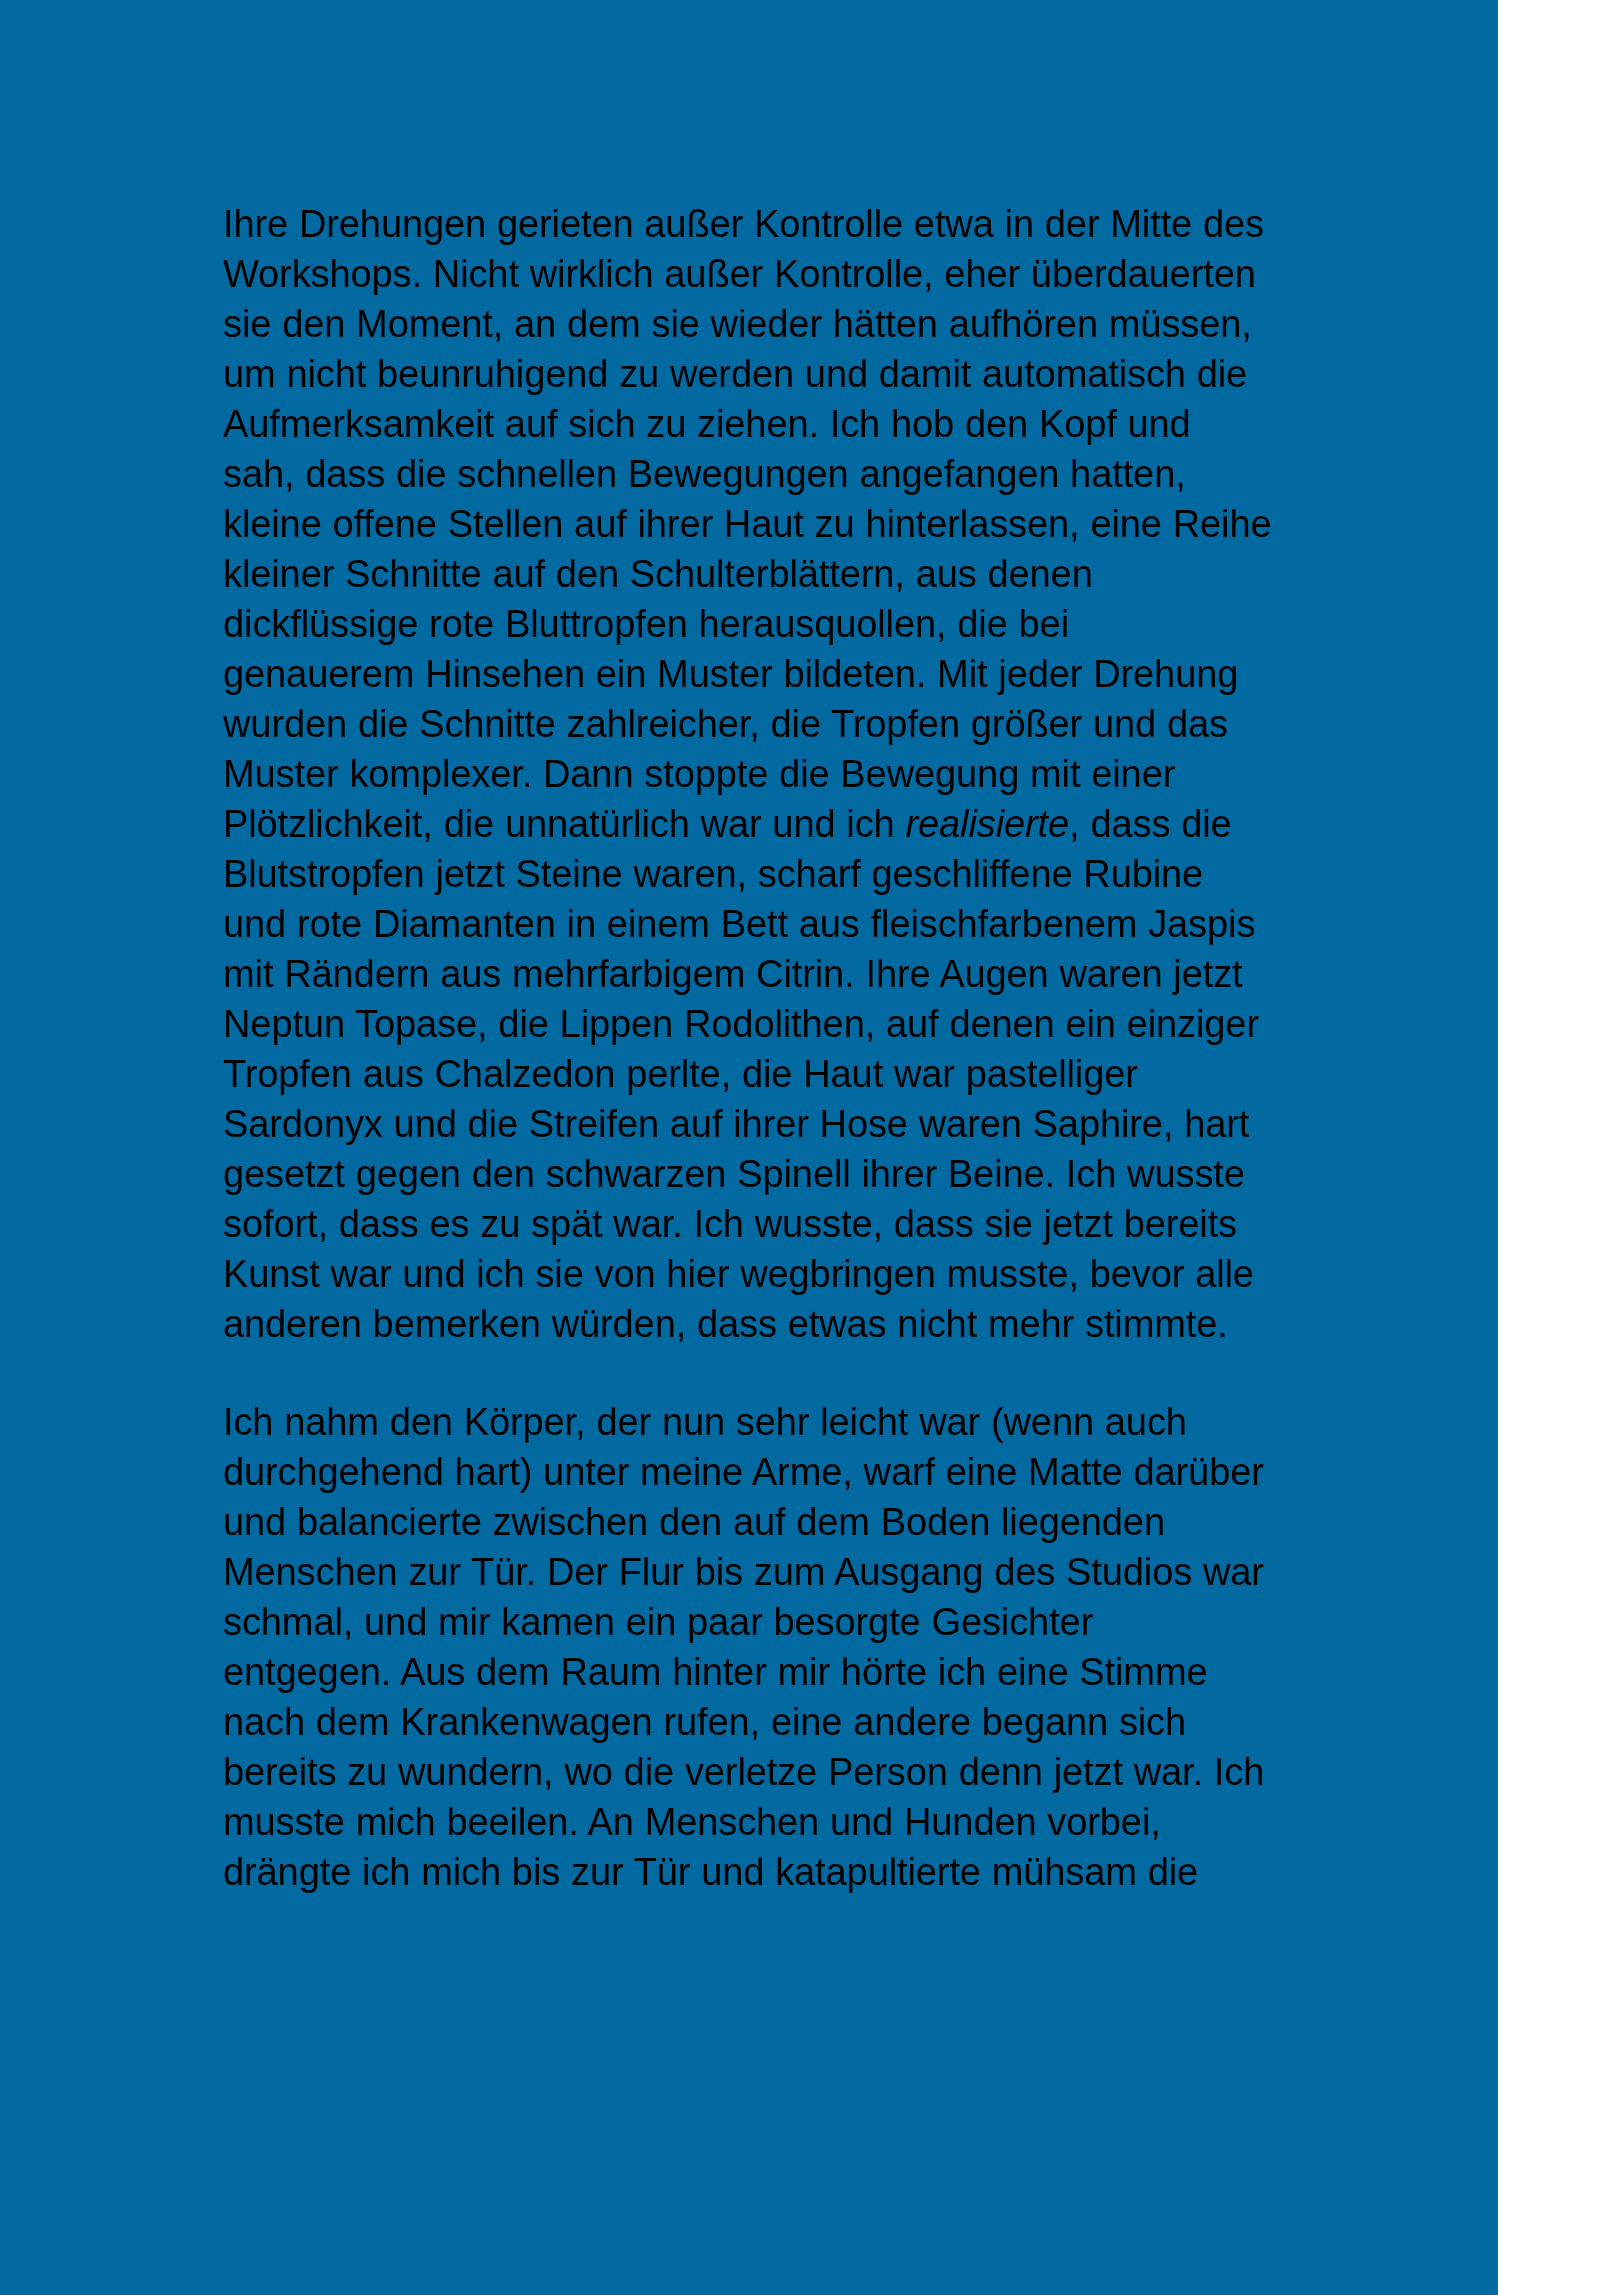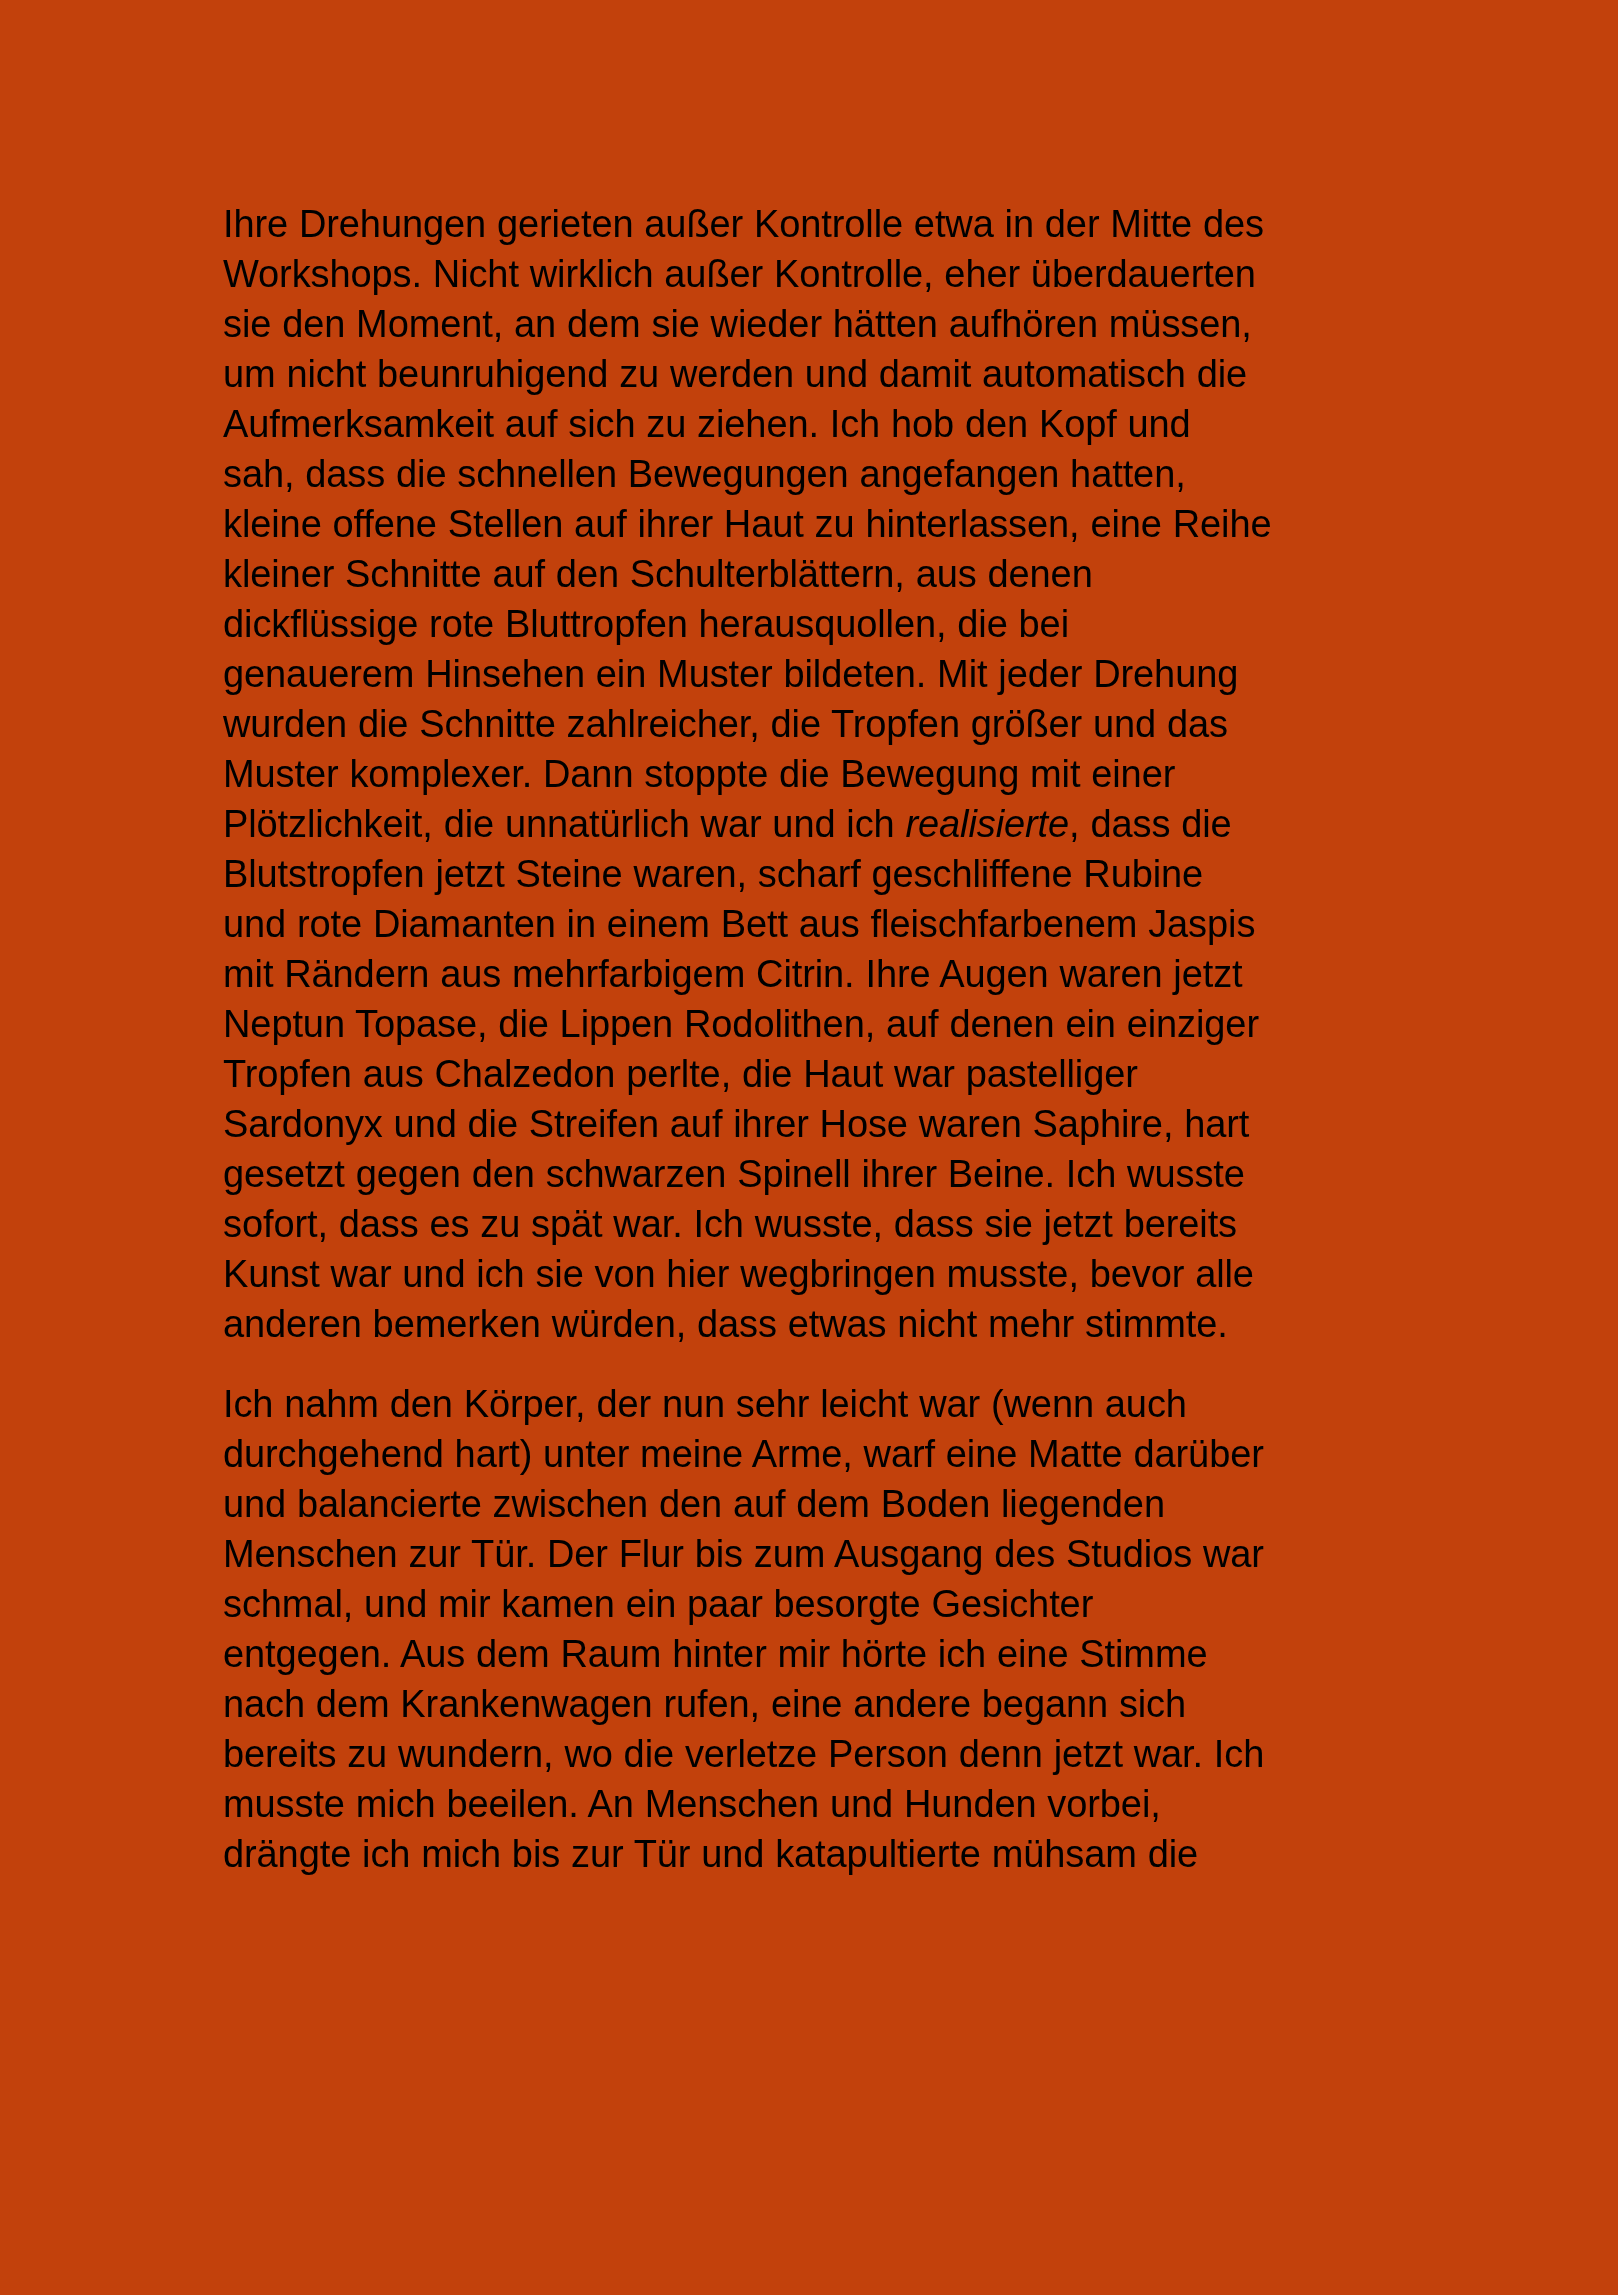--- a/index.html
+++ b/index.html
@@ -4,23 +4,23 @@
 <title>Dokumentseite</title>
 <style>
   html, body {
     margin: 0;
     padding: 0;
     background: #ffffff;
   }
 
   .page {
     position: relative;
-    width: 1618px;
+    width: 1498px;
     height: 2295px;
-    background: #c2410c;
+    background: #0369a1;
     overflow: hidden;
     box-sizing: border-box;
   }
 
   .text-column {
     position: absolute;
     left: 223px;
     top: 199px;
     width: 1177px;
   }
@@ -33,21 +33,21 @@
     font-weight: 400;
     color: #000000;
     letter-spacing: -0.1px;
     word-spacing: 0.4px;
     text-align: left;
     white-space: pre-line;
     -webkit-font-smoothing: antialiased;
   }
 
   .para + .para {
-    margin-top: 30px;
+    margin-top: 48px;
   }
 
   .emph {
   }
 
   
   .para .ln {
     display: block;
   }
 </style>

